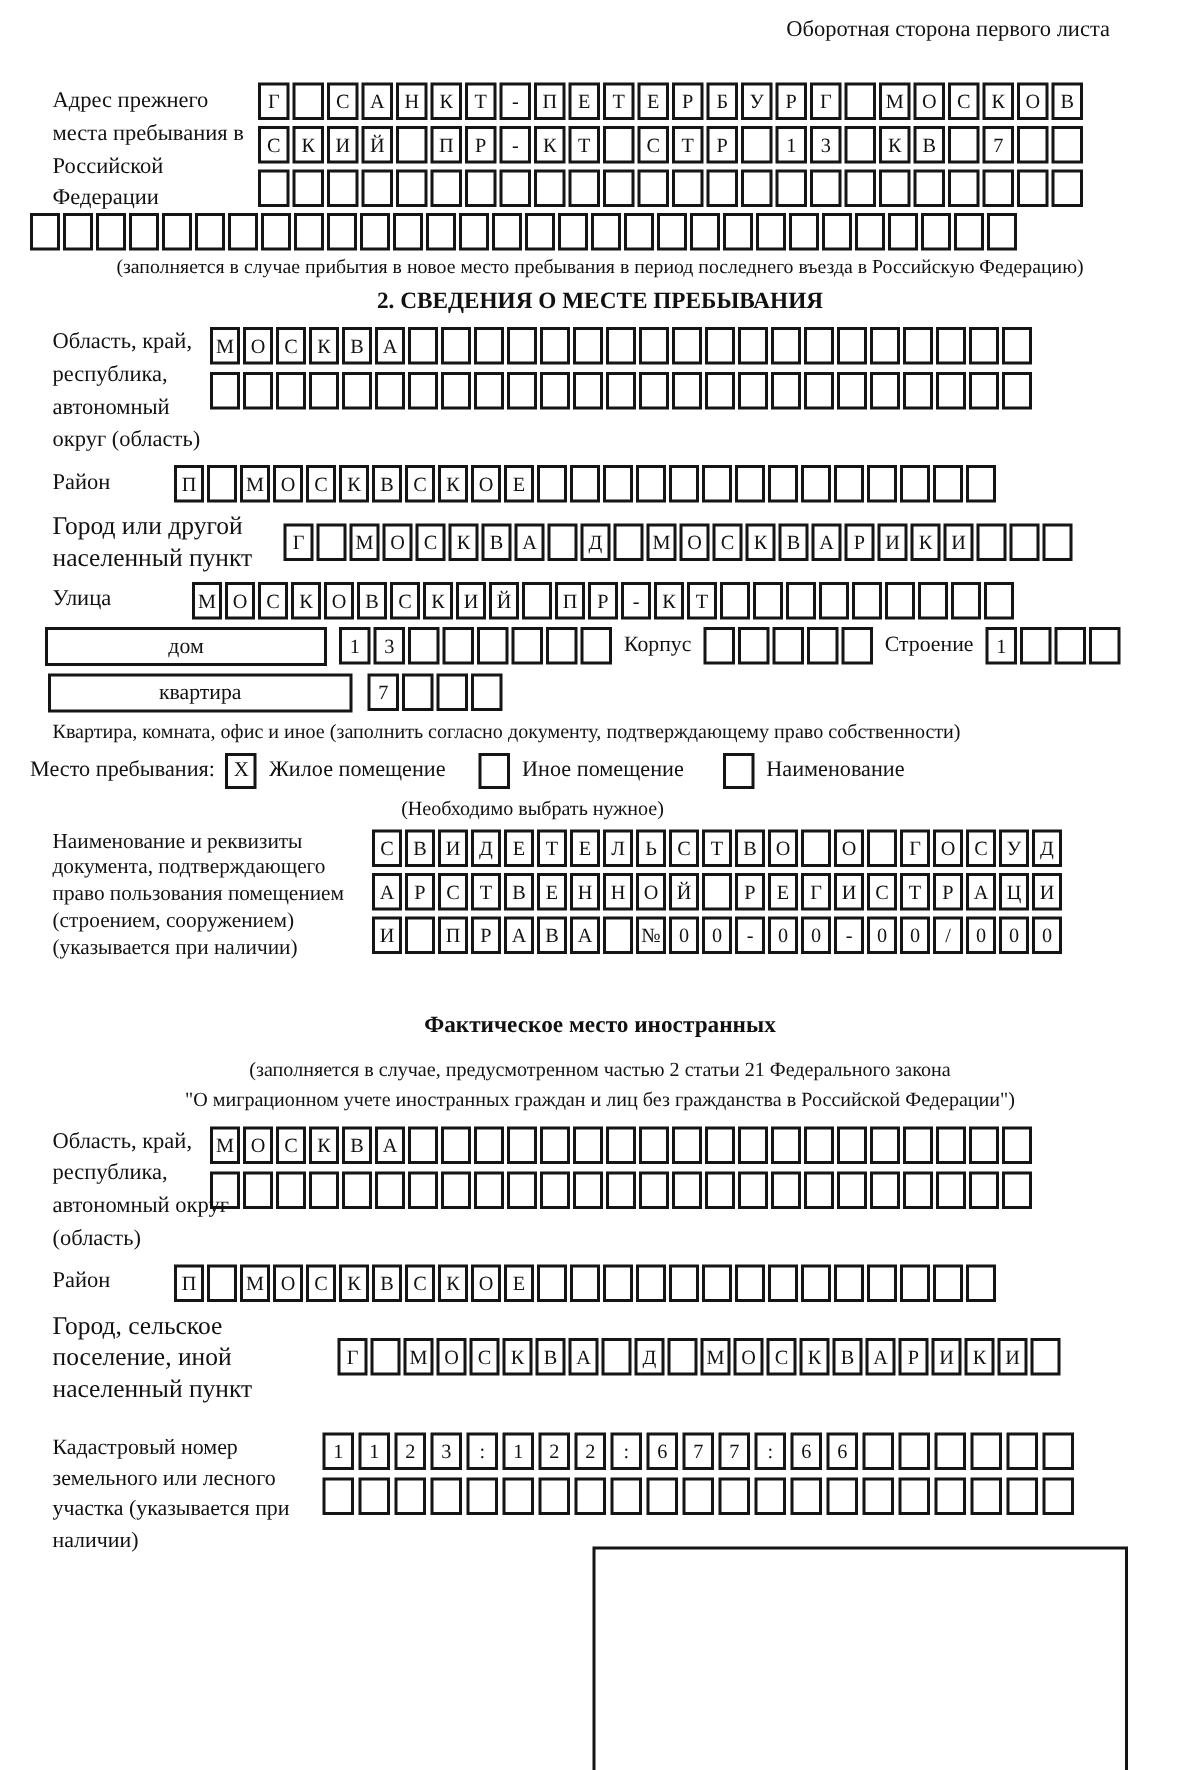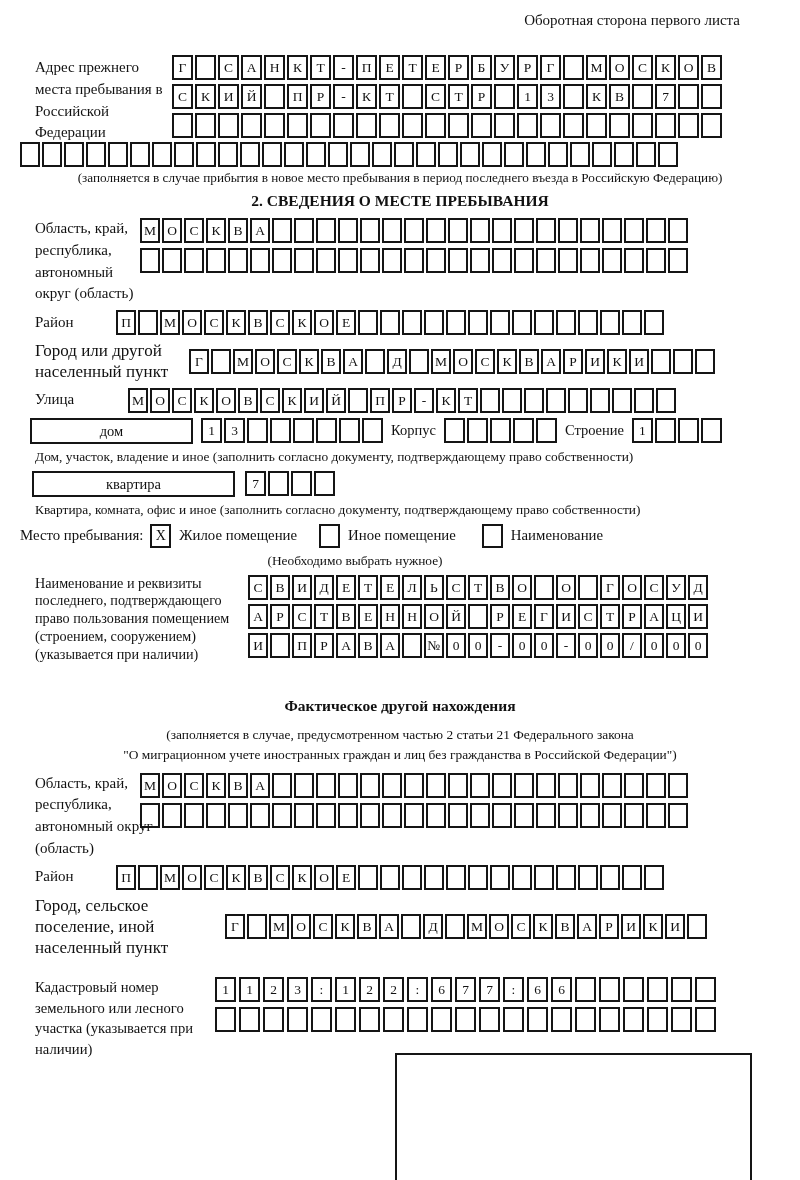--- a/index.html
+++ b/index.html
@@ -48,21 +48,21 @@
   .raion-row .lead { width:116px; }
   .gorod-row .lead { width:163px; }
   .ulitsa-row .lead { width:128px; }
   .fgorod-row .lead { width:225px; }
 
   .boxfield {
     border:2px solid #151515; height:26px; text-align:center;
     font-size:14.5px; line-height:22px; flex:0 0 auto; background:#fff;
   }
   .dom-row { margin-left:30px; }
-  .dom-box { width:163px; margin-right:8px; }
+  .dom-box { width:188px; margin-right:8px; }
   .inline-word { font-size:14.5px; margin:0 8px; flex:0 0 auto; }
   .caption { font-size:13.4px; margin:3px 0 6px 35px; }
   .kv-row { margin-left:32px; }
   .kv-box { width:203px; margin-right:10px; }
 
   .mesto-row { margin-left:20px; margin-top:2px; }
   .mesto-lbl { font-size:14.8px; margin-right:7px; }
   .cb {
     display:inline-block; width:21px; height:24px; border:2px solid #151515;
     text-align:center; font-size:14px; line-height:20px; flex:0 0 auto; background:#fff;
@@ -388,21 +388,20 @@
         <span class="cell"></span>
       </div>
     <div class="inline-word">Строение</div>
     <div class="cells">
         <span class="cell">1</span>
         <span class="cell"></span>
         <span class="cell"></span>
         <span class="cell"></span>
       </div>
   </div>
-  <div class="caption">Дом, участок, владение и иное (заполнить согласно документу, подтверждающему право собственности)</div>
 
   <div class="flexrow kv-row">
     <div class="boxfield kv-box">квартира</div>
     <div class="cells">
         <span class="cell">7</span>
         <span class="cell"></span>
         <span class="cell"></span>
         <span class="cell"></span>
       </div>
   </div>
@@ -413,21 +412,21 @@
     <span class="cb">X</span>
     <span class="opt-lbl gap1">Жилое помещение</span>
     <span class="cb"></span>
     <span class="opt-lbl gap2">Иное помещение</span>
     <span class="cb"></span>
     <span class="opt-lbl">Наименование</span>
   </div>
   <div class="mesto-note">(Необходимо выбрать нужное)</div>
 
   <div class="doc-blk">
-    <div class="small-lbl">Наименование и реквизиты последнего, подтверждающего право пользования помещением (строением, сооружением) (указывается при наличии)</div>
+    <div class="small-lbl">Наименование и реквизиты документа, подтверждающего право пользования помещением (строением, сооружением) (указывается при наличии)</div>
     <div class="rows">
       <div class="cells tight">
           <span class="cell">С</span>
           <span class="cell">В</span>
           <span class="cell">И</span>
           <span class="cell">Д</span>
           <span class="cell">Е</span>
           <span class="cell">Т</span>
           <span class="cell">Е</span>
           <span class="cell">Л</span>
@@ -487,21 +486,21 @@
           <span class="cell">0</span>
           <span class="cell">0</span>
           <span class="cell">/</span>
           <span class="cell">0</span>
           <span class="cell">0</span>
           <span class="cell">0</span>
         </div>
     </div>
   </div>
 
-  <div class="fact-title">Фактическое другой нахождения</div>
+  <div class="fact-title">Фактическое место иностранных</div>
   <div class="fact-note">
     <div>(заполняется в случае, предусмотренном частью 2 статьи 21 Федерального закона</div>
     <div>"О миграционном учете иностранных граждан и лиц без гражданства в Российской Федерации")</div>
   </div>
 
   <div class="oblast-blk f">
     <div class="lbl">Область, край, республика, автономный округ (область)</div>
     <div class="rows">
       <div class="cells tight">
           <span class="cell">М</span>

